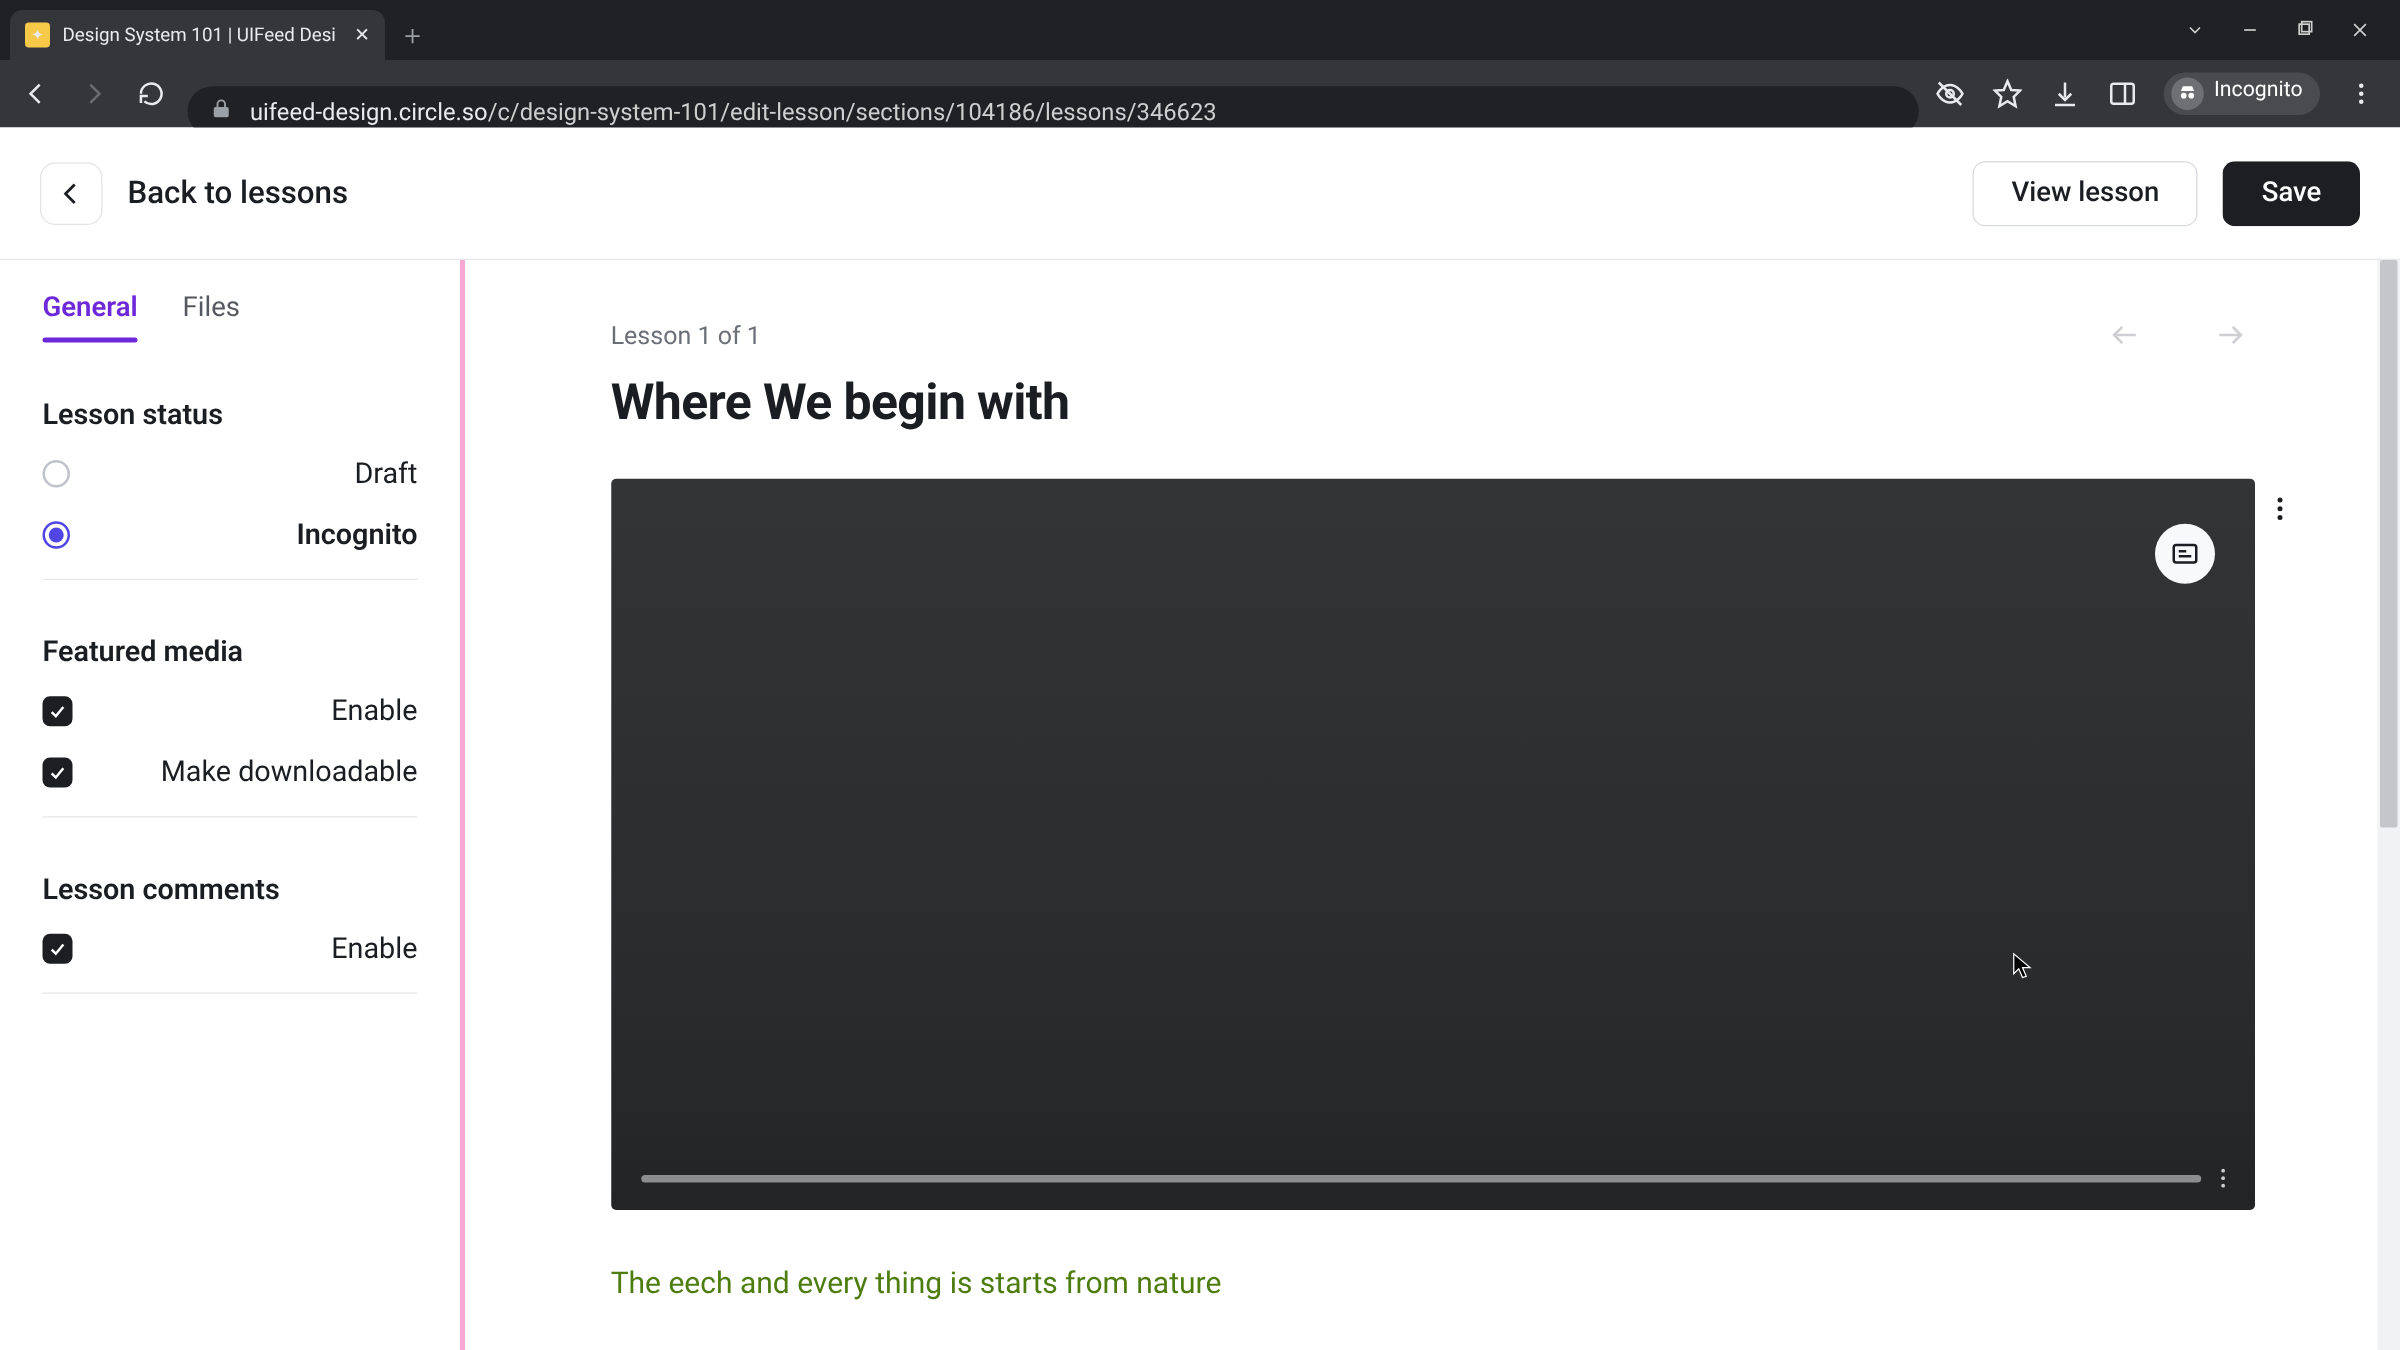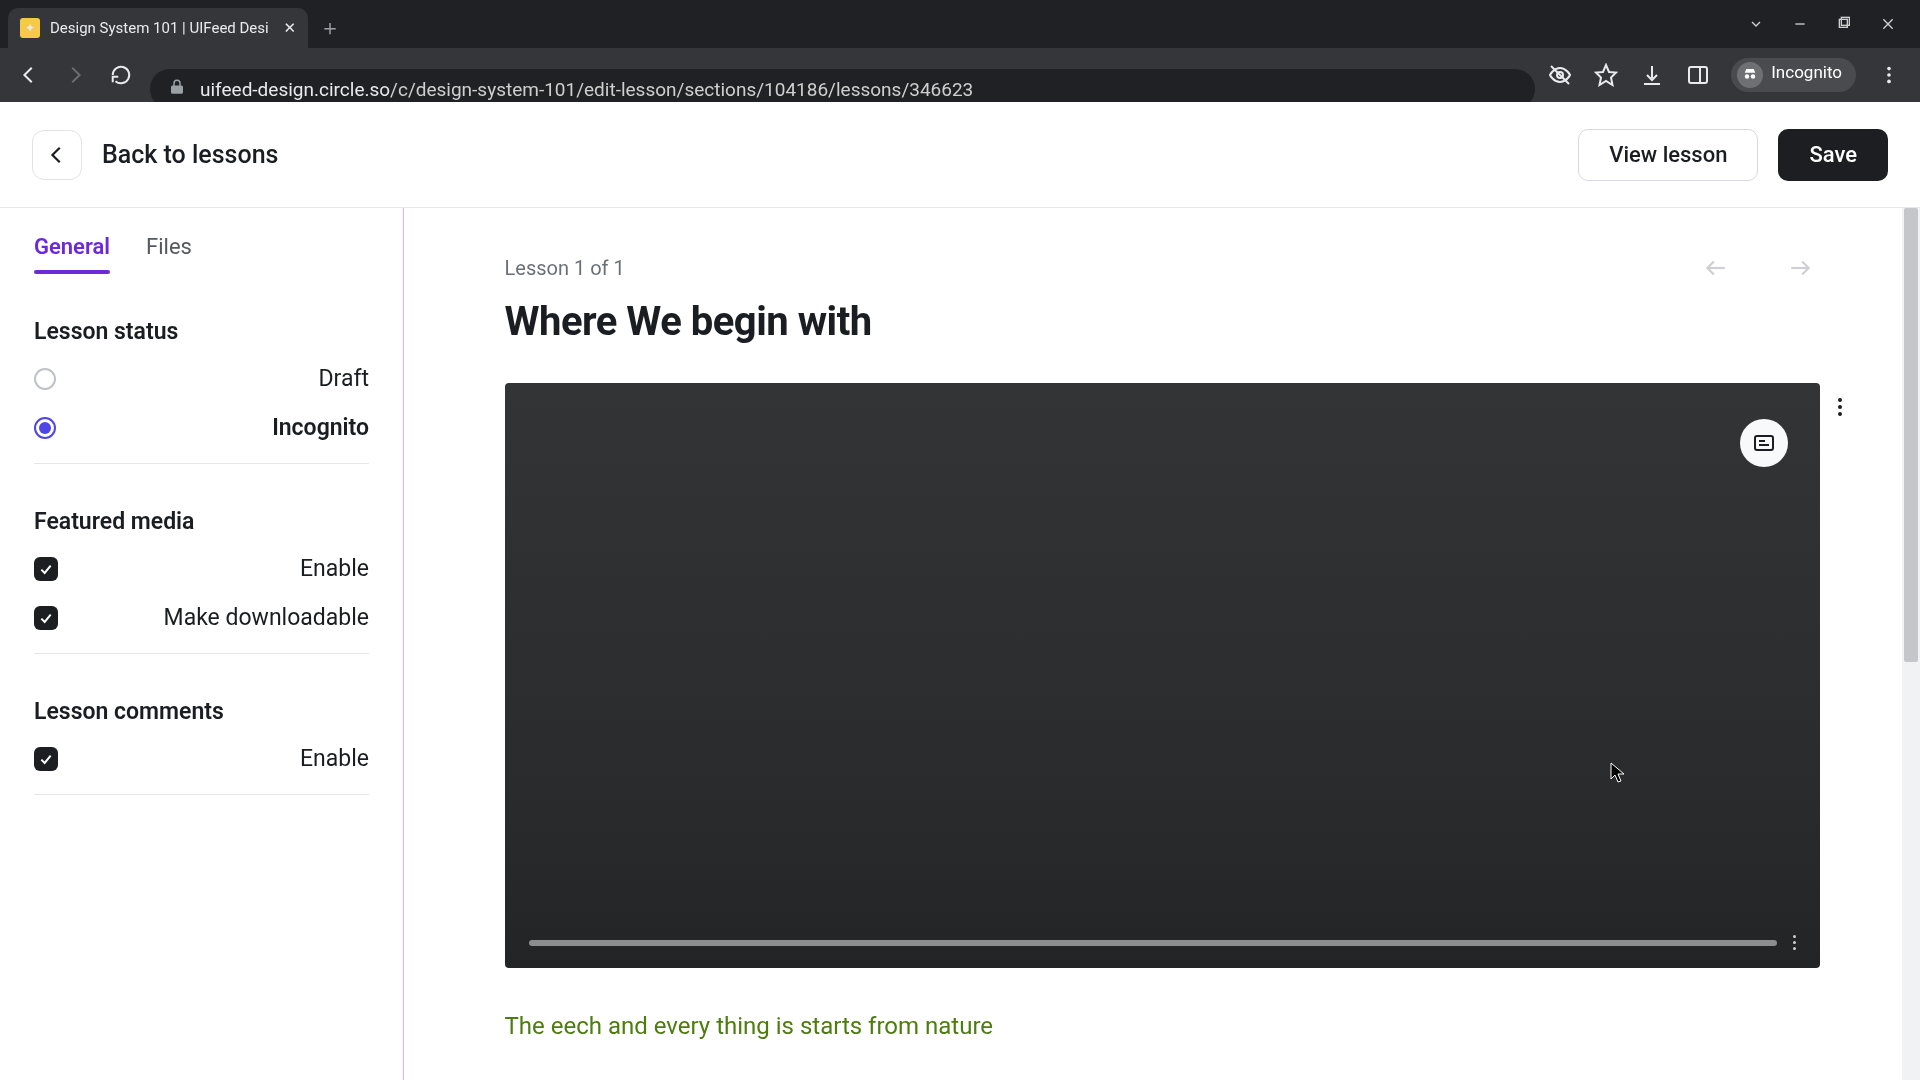--- a/index.html
+++ b/index.html
@@ -55,21 +55,21 @@
   .btn {
     height:52px; padding:0 30px; border-radius:10px; font-size:22px; font-weight:500;
     display:flex; align-items:center; cursor:pointer; border:1px solid transparent;
   }
   .btn-outline { background:#fff; border-color:#d6d9de; color:#1a1d21; }
   .btn-dark { background:#1c1e21; color:#fff; }
 
   .body { flex:1; display:flex; position:relative; }
 
   .sidebar {
-    width:404px; border-right:1px solid #f9a8d4; padding:20px 34px 0;
+    width:372px; border-right:4px solid #f9a8d4; padding:20px 34px 0;
   }
   .tabs { display:flex; gap:36px; border-bottom:1px solid transparent; }
   .tab-link {
     font-size:22px; padding:6px 0 14px; cursor:pointer; color:#55595f; position:relative;
   }
   .tab-link.active { color:#6d28d9; font-weight:600; }
   .tab-link.active::after {
     content:""; position:absolute; left:0; right:0; bottom:-1px; height:4px; background:#6d28d9; border-radius:2px;
   }
 

